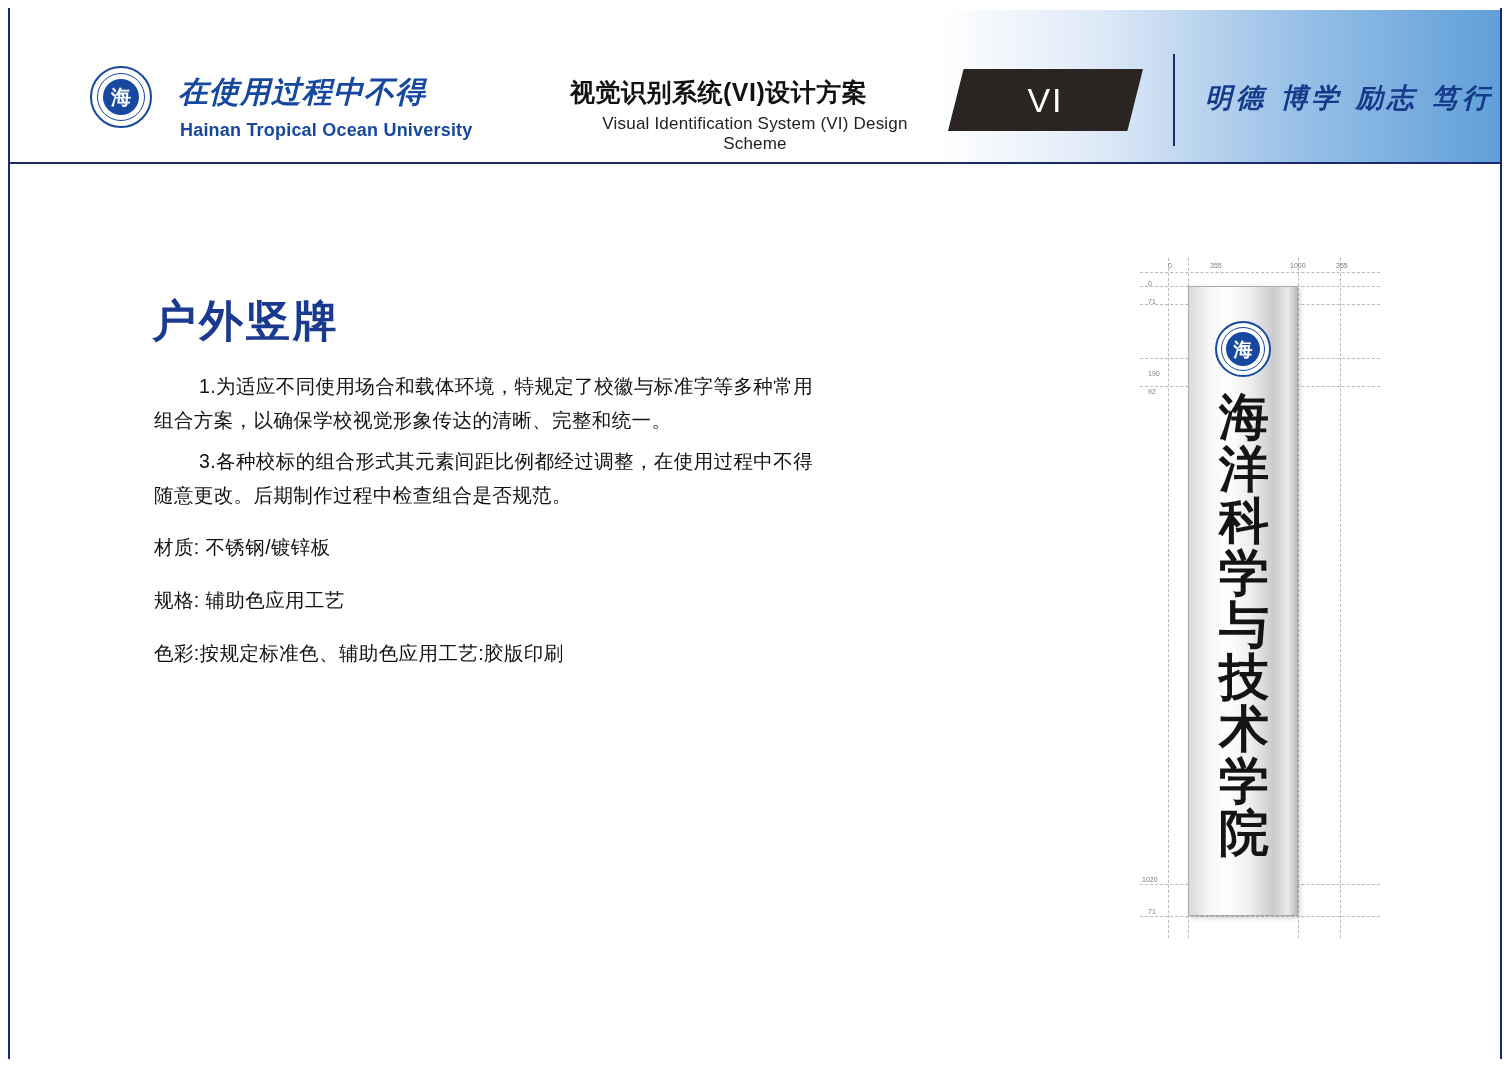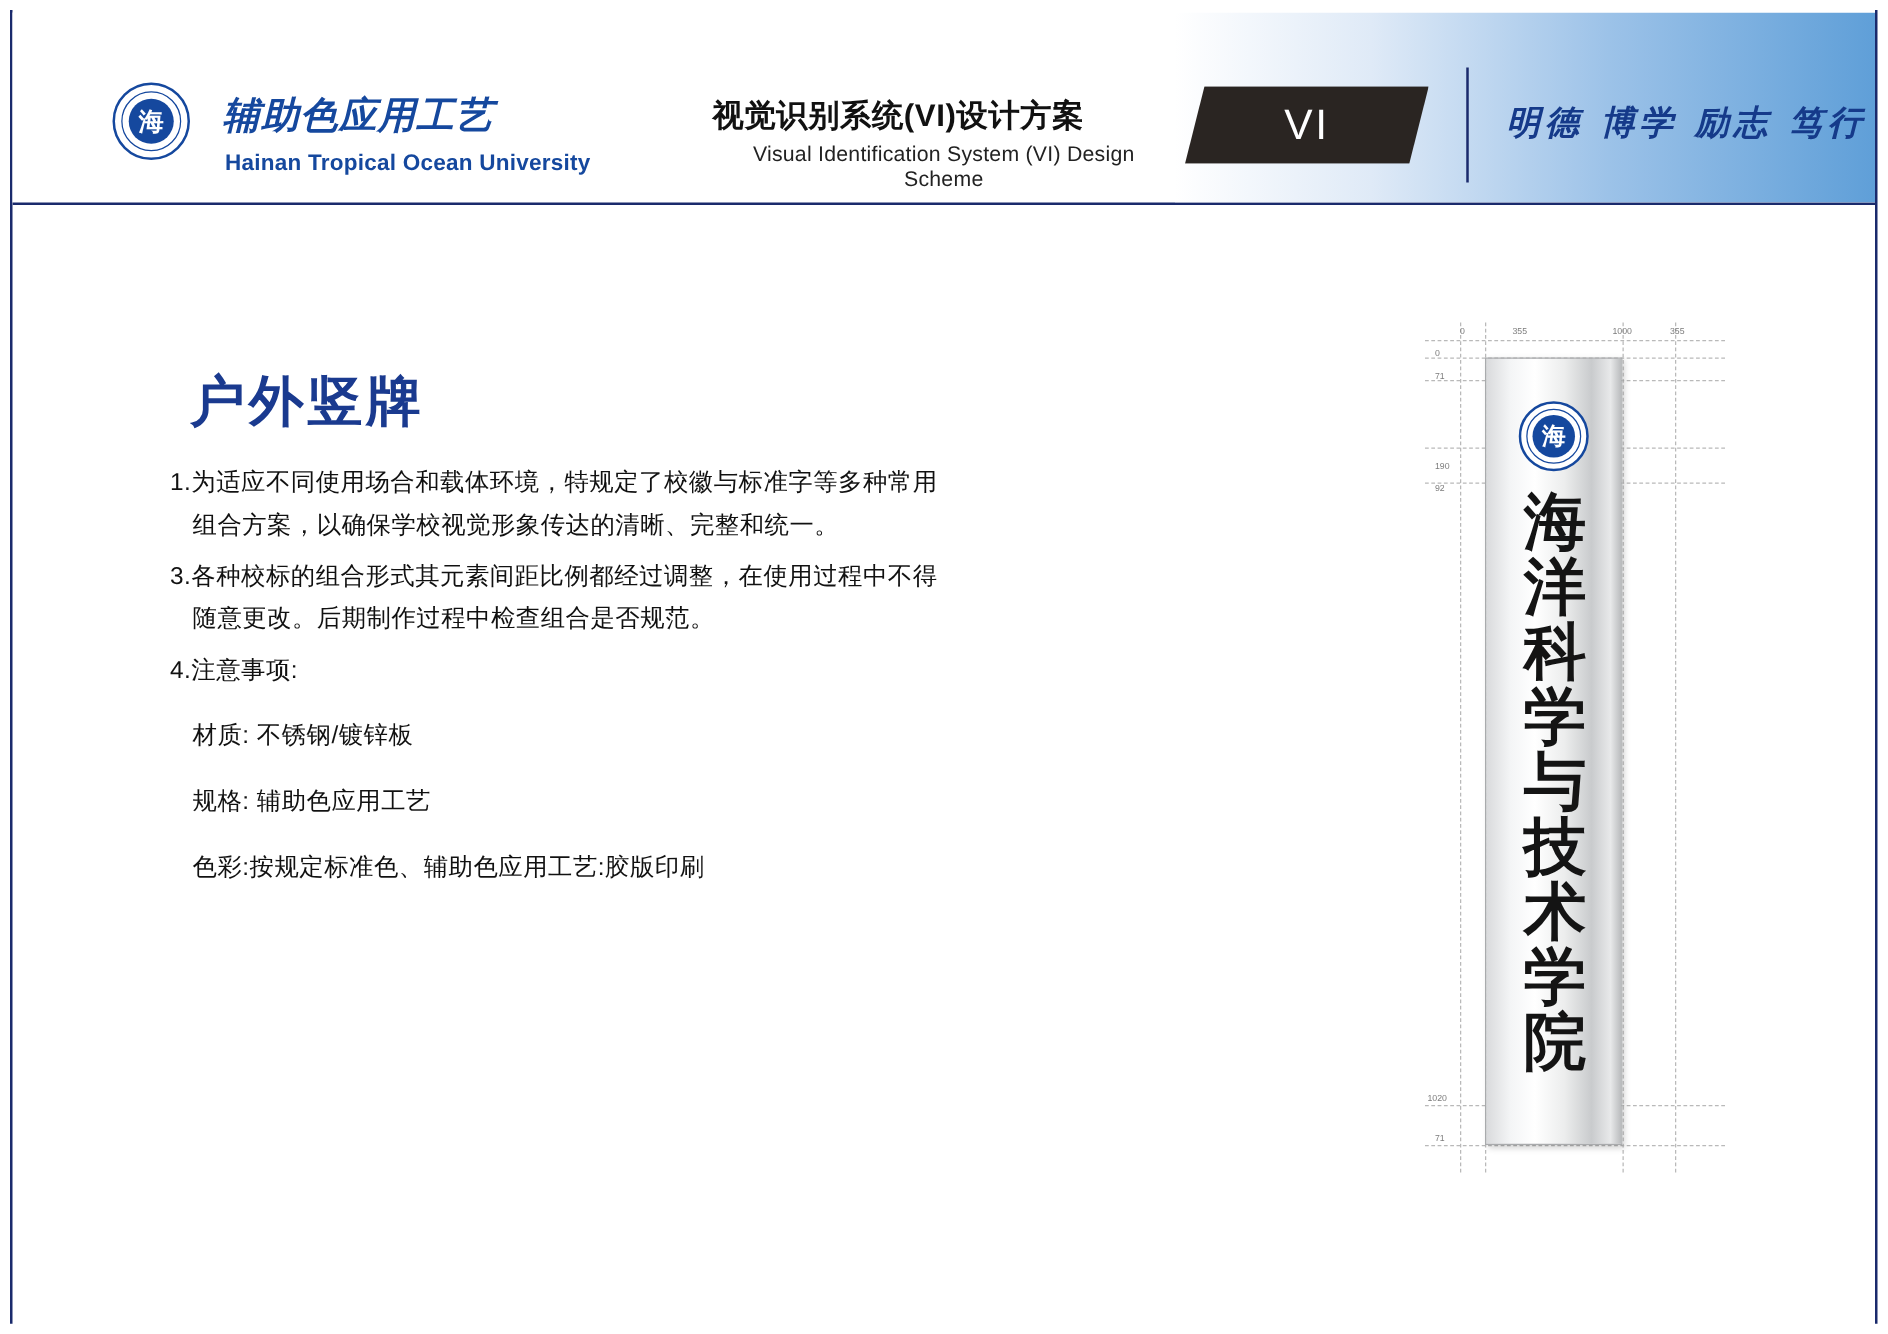--- a/index.html
+++ b/index.html
@@ -185,21 +185,21 @@
     width: 740px;
   }
   .body-item {
     font-family: "Liberation Sans", sans-serif;
     font-size: 19.5px;
     color: #111111;
     line-height: 1.25;
     margin-bottom: 16px;
     letter-spacing: 0.4px;
   }
-  .body-item .l1 { display: block; }
+  .body-item .l1 { display: block; text-align: center; }
   .body-item .l2 { display: block; margin-top: 10px; padding-left: 18px; }
 
   .note-line {
     font-family: Liberation Sans, sans-serif;
     font-size: 19.5px;
     color: #111111;
     letter-spacing: 0.4px;
     padding-left: 18px;
     margin-top: 26px;
   }
@@ -305,21 +305,21 @@
 
   <div class="header">
     <div class="header-gradient"></div>
 
     <div class="emblem">
       <div class="ring-outer"></div>
       <div class="ring-inner"></div>
       <div class="core">海</div>
     </div>
 
-    <div class="school-name-cn">辅助色应用工艺</div>
+    <div class="school-name-cn">在使用过程中不得</div>
     <div class="school-name-en">Hainan Tropical Ocean University</div>
 
     <div class="doc-title-cn">视觉识别系统(VI)设计方案</div>
     <div class="doc-title-en">Visual Identification System (VI) Design Scheme</div>
 
     <div class="vi-tag">
       <span>VI</span>
     </div>
 
     <div class="divider-vert"></div>
@@ -334,23 +334,20 @@
       <span class="l1">1.为适应不同使用场合和载体环境，特规定了校徽与标准字等多种常用</span>
       <span class="l2">组合方案，以确保学校视觉形象传达的清晰、完整和统一。</span>
     </div>
 
 
     <div class="body-item">
       <span class="l1">3.各种校标的组合形式其元素间距比例都经过调整，在使用过程中不得</span>
       <span class="l2">随意更改。后期制作过程中检查组合是否规范。</span>
     </div>
 
-    <div class="body-item">
-      <span class="l1">4.注意事项:</span>
-    </div>
 
     <div class="note-line">材质: 不锈钢/镀锌板</div>
     <div class="note-line">规格: 辅助色应用工艺</div>
     <div class="note-line">色彩:按规定标准色、辅助色应用工艺:胶版印刷</div>
   </div>
 
   <div class="mockup">
 
     <div class="mockup-guides">
       <div class="g-h" style="top:14px;"></div>

